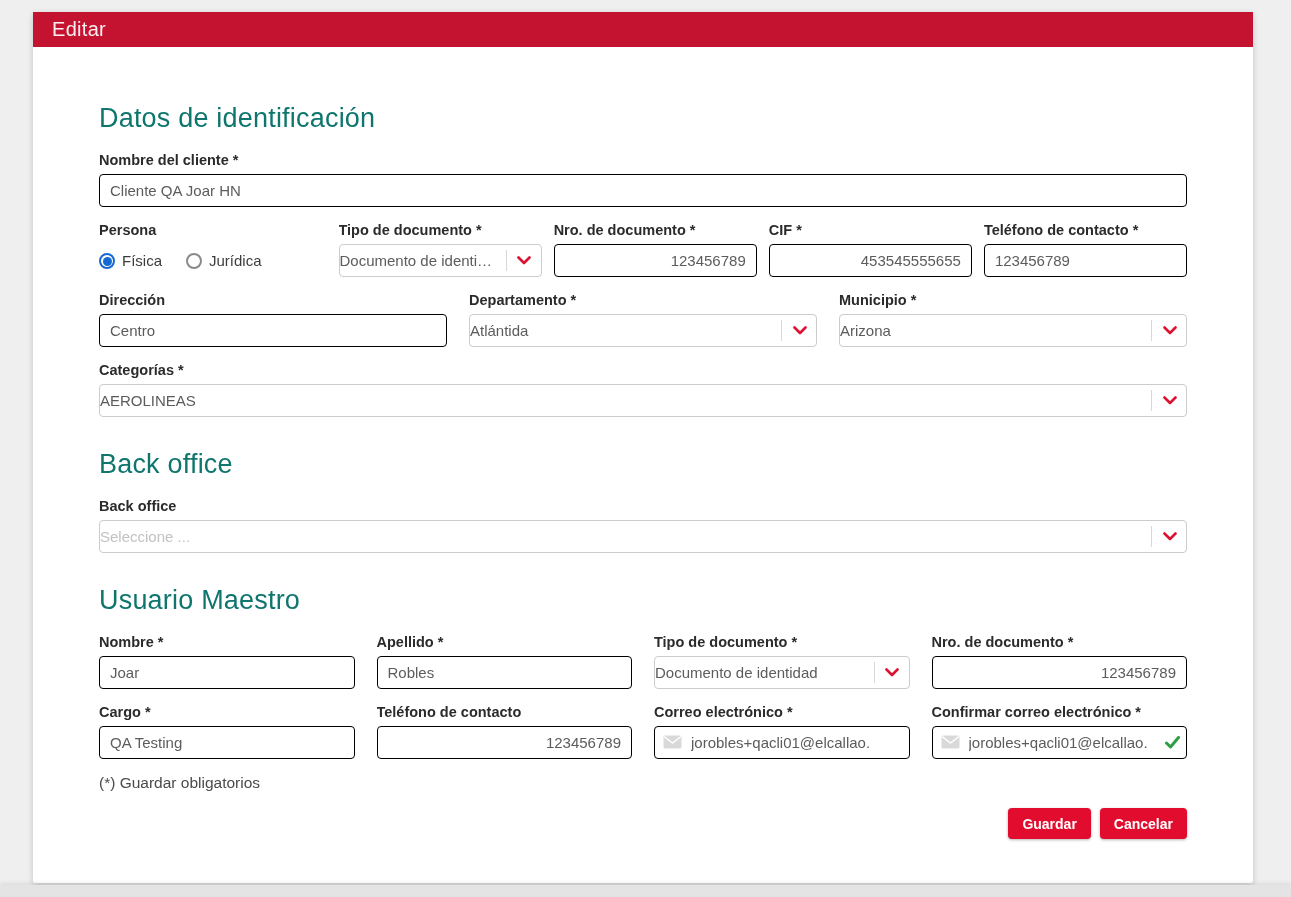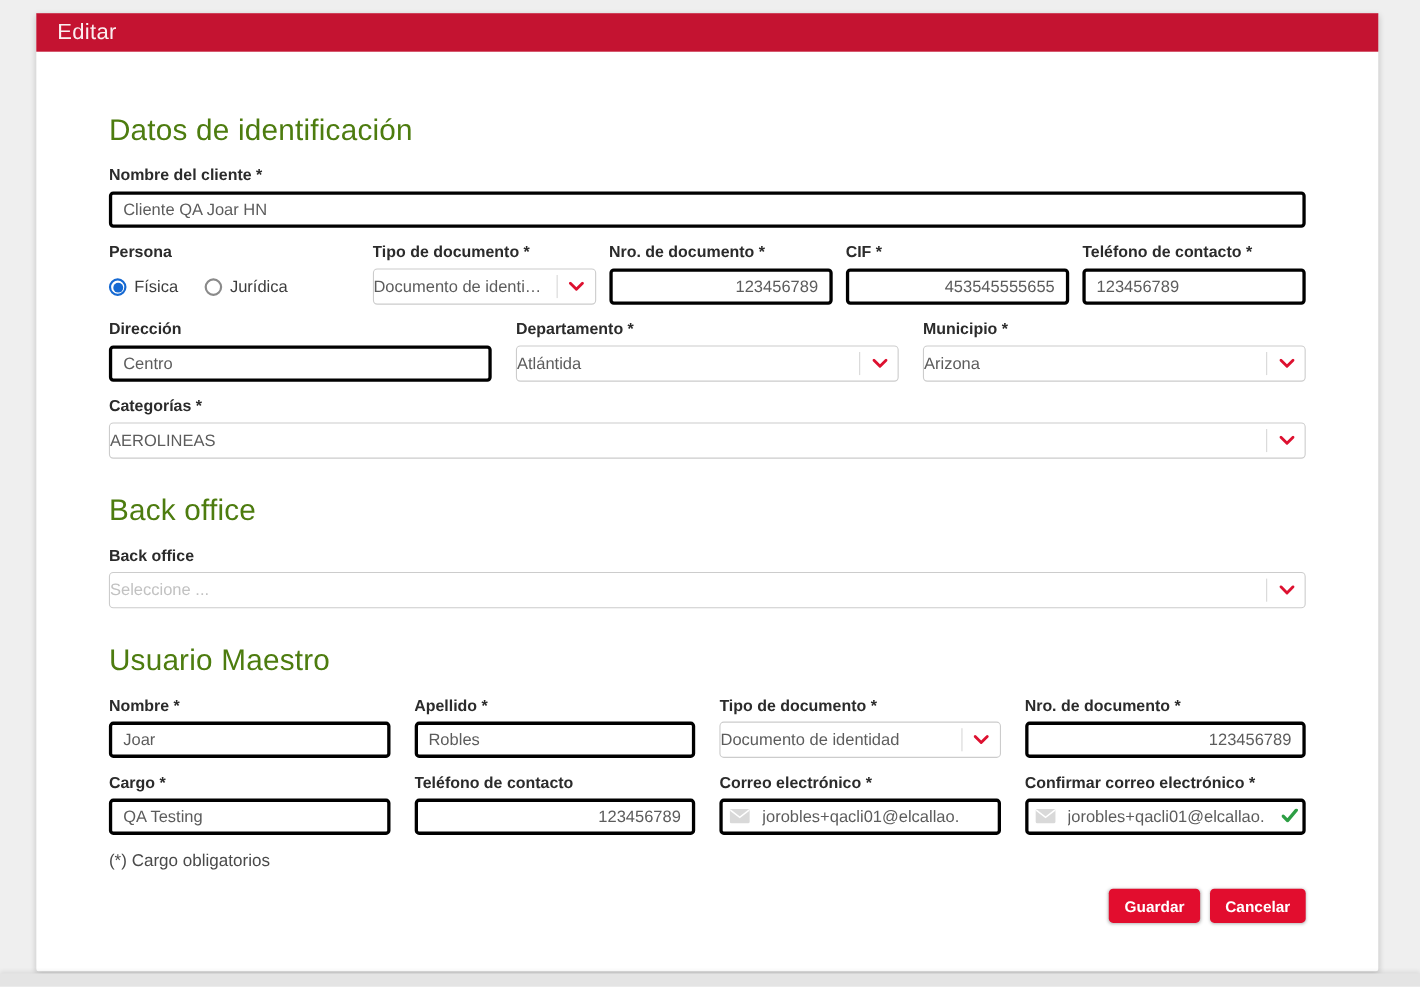--- a/index.html
+++ b/index.html
@@ -28,21 +28,21 @@
   .card-header .title {
     color: rgba(255,255,255,0.93);
     font-size: 20px;
     font-weight: 400;
     letter-spacing: 0.3px;
   }
   .card-body { padding: 56px 66px 0 66px; }
   h2.section-title {
     font-size: 27px;
     font-weight: 400;
-    color: #4d7c0f;
+    color: #0f766e;
     margin-bottom: 18px;
     letter-spacing: 0.2px;
   }
   .section-gap { margin-top: 32px; }
   .row { display: grid; gap: 22px; margin-bottom: 15px; }
   .row-5 { grid-template-columns: 1.12fr 1fr 1fr 1fr 1fr; gap: 12px; }
   .row-3 { grid-template-columns: 1fr 1fr 1fr; }
   .row-4 { grid-template-columns: 1fr 1fr 1fr 1fr; }
   .row-1 { grid-template-columns: 1fr; }
   .field label {
@@ -50,21 +50,21 @@
     font-size: 14.5px;
     font-weight: 700;
     color: #2b2b2b;
     margin-bottom: 6px;
     white-space: nowrap;
     overflow: hidden;
   }
   .tb {
     width: 100%;
     height: 33px;
-    border: 3px solid #000000;
+    border: 1px solid #000000;
     border-radius: 4px;
     background: #fff;
     font-family: "Liberation Sans", sans-serif;
     font-size: 15px;
     color: #5c5c5c;
     padding: 0 10px;
     outline: none;
   }
   .tb.right { text-align: right; }
   .sel {
@@ -345,21 +345,21 @@
           <input class="tb with-icon" value="jorobles+qacli01@elcallao." style="">
           <span class="check-ic">
             <svg width="15" height="13" viewBox="0 0 15 13">
                 <path d="M1.5 7 L5.5 11 L13.5 1.5" fill="none" stroke="#2d9e44" stroke-width="3" stroke-linecap="round" stroke-linejoin="round"></path>
               </svg>
           </span>
         </div>
       </div>
     </div>
 
-    <p class="note">(*) Cargo obligatorios</p>
+    <p class="note">(*) Guardar obligatorios</p>
 
     <div class="actions">
       <button class="btn">Guardar</button>
       <button class="btn">Cancelar</button>
     </div>
 
   </div>
 </div>
 
 <div class="bottom-strip"></div>

